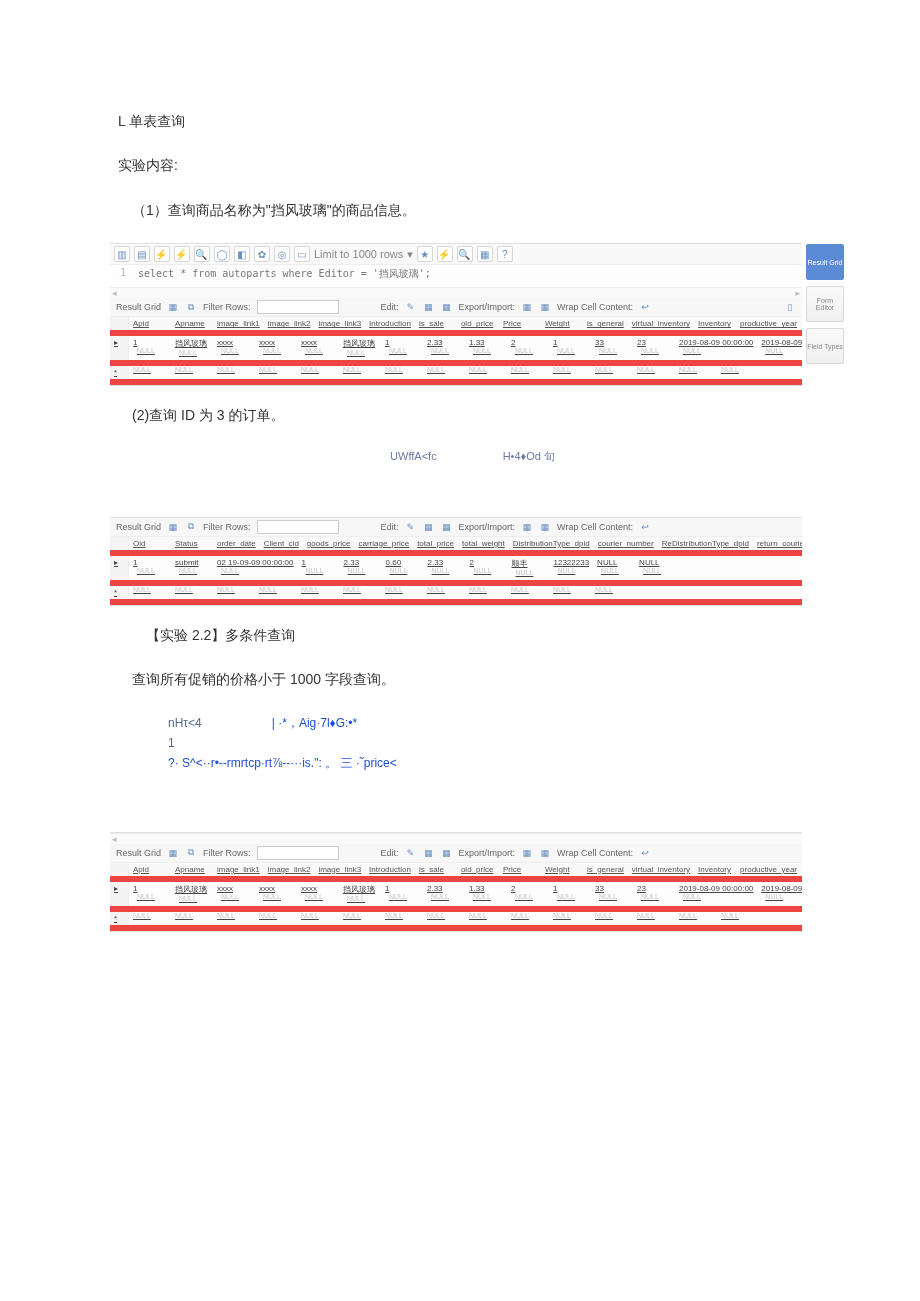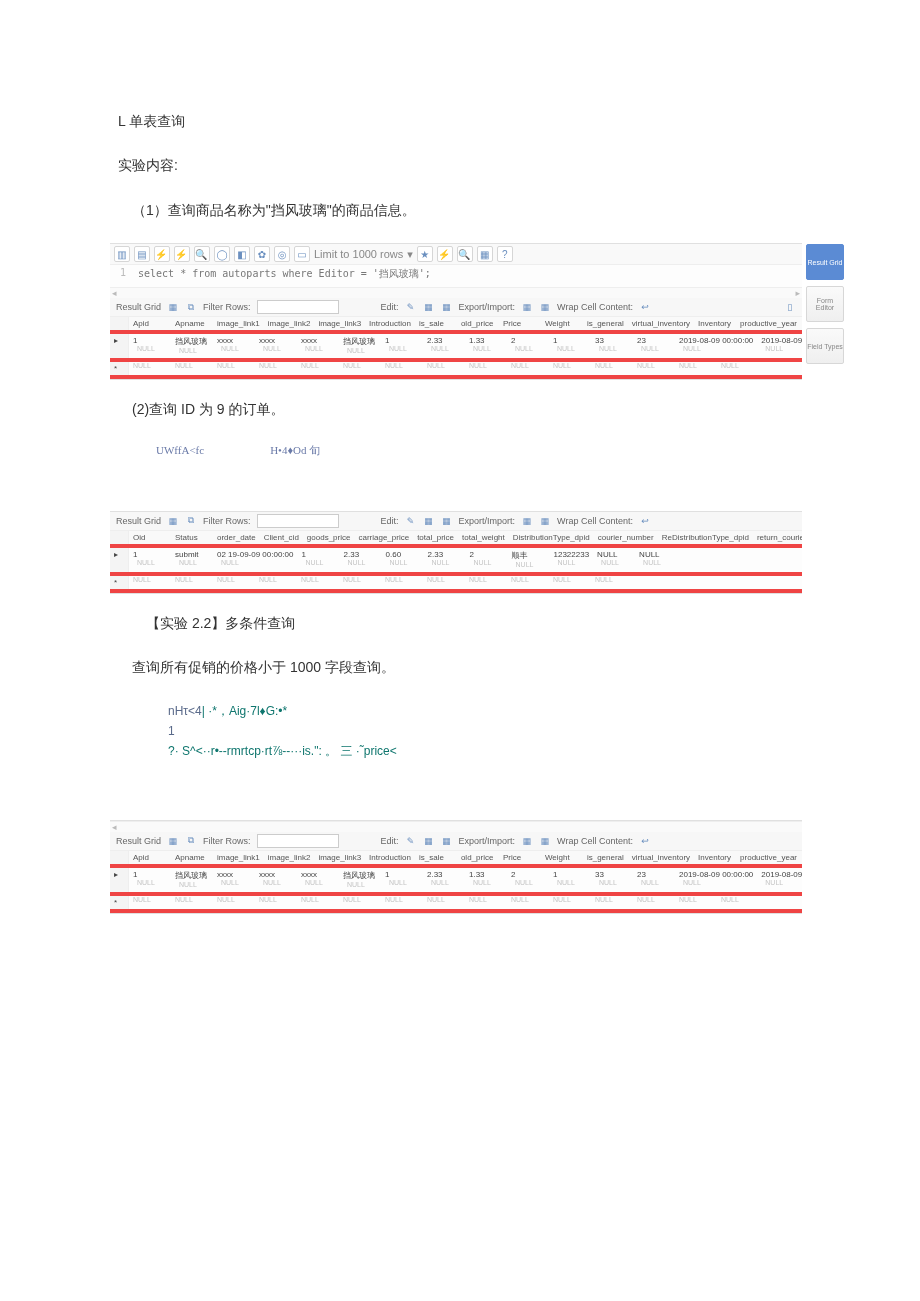--- a/index.html
+++ b/index.html
@@ -94,21 +94,22 @@
   .grid {
     width: 100%;
     display: block;
     overflow-x: hidden;
   }
   .grow {
     display: flex;
     white-space: nowrap;
     font-size: 8px;
     color: #444;
-    border-bottom: 4px solid #ef4444;
+    border-bottom: 6px solid #ef4444;
+    text-decoration: underline;
   }
   .grow.header {
     background: #f9f9f9;
     color: #555;
     font-weight: normal;
   }
   .gcell {
     flex: 0 0 auto;
     padding: 2px 4px;
     min-width: 34px;
@@ -150,32 +151,33 @@
     background: #5b8bd4;
     color: #fff;
     border-color: #5b8bd4;
   }
 
   
   .ocr-small {
     font-size: 11px;
     line-height: 1.3;
     color: #6a7aa8;
-    font-family: Liberation Serif, serif;
-    margin-left: 38px;
+    font-family: Liberation Sans, sans-serif;
+    margin-left: 25px;
+    text-align: center;
   }
   .ocr-small .dark { color: #333; }
   .ocr-block2 {
     font-size: 12px;
     margin-left: 50px;
     color: #5a6a8a;
     line-height: 1.7;
   }
-  .ocr-block2 .row1 { display:flex; }
-  .ocr-block2 .dark { color: #0f766e; }
+  .ocr-block2 .row1 { display:flex; gap:70px; }
+  .ocr-block2 .dark { color: #1d4ed8; }
 </style>
 </head>
 <body>
 
 <div class="page">
 
   <p class="para">L 单表查询</p>
 
   <p class="para">实验内容:</p>
 
@@ -288,21 +290,21 @@
         </div>
     </div>
 
     <div class="side-panel">
       <div class="side-btn active">Result Grid</div>
       <div class="side-btn">Form Editor</div>
       <div class="side-btn">Field Types</div>
     </div>
   </div>
 
-  <p class="para indent1">(2)查询 ID 为 9 的订单。</p>
+  <p class="para indent1">(2)查询 ID 为 3 的订单。</p>
   <div class="ocr-small">
     <div><span>UWffA&lt;fc      H•4♦Od 旬</span></div>
   </div>
 
   <div style="height:46px"></div>
 
   <div class="tool-block" style="margin-left:-8px;">
     <div class="result-bar">
       <span>Result Grid</span>
       <span class="rb-icon">▦</span>

